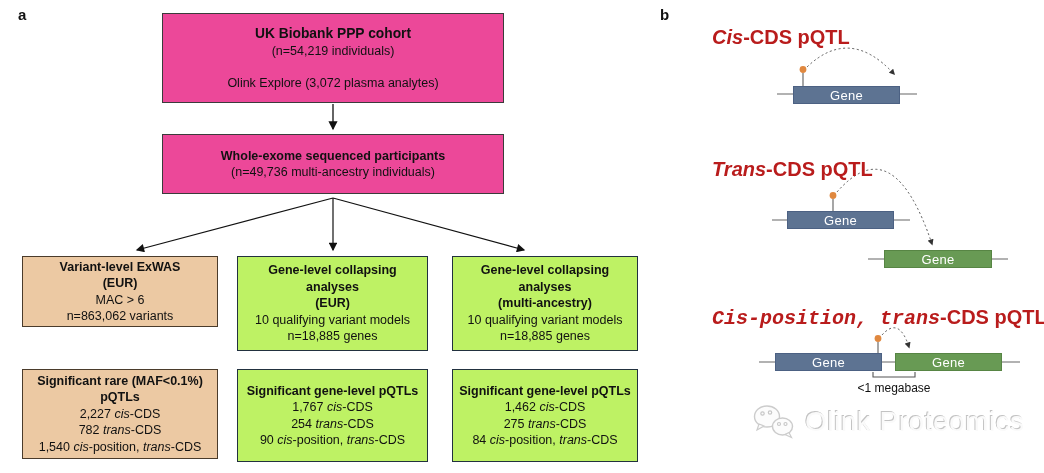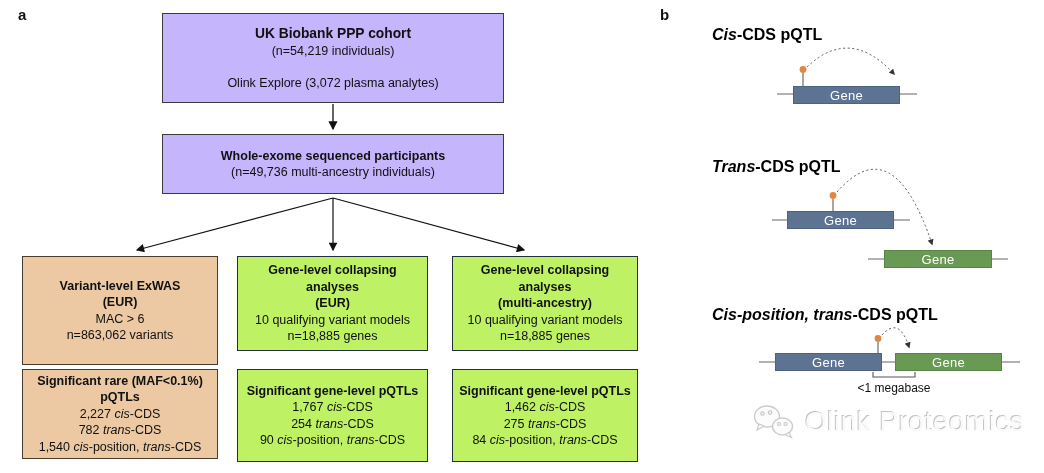--- a/index.html
+++ b/index.html
@@ -10,30 +10,30 @@
   .stage *{box-sizing:border-box;}
   .panel-label{position:absolute;font-weight:bold;font-size:15px;color:#111;}
   svg.connectors{position:absolute;left:0;top:0;}
 
   
   .fbox{
     position:absolute;display:flex;flex-direction:column;justify-content:center;
     align-items:center;text-align:center;font-size:12.5px;line-height:1.32;
     padding:4px 6px;color:#111;
   }
-  .fbox.gray{background:#c4b5fd;border:1.6px solid #3b3b3b;}
+  .fbox.gray{background:#ec4899;border:1.6px solid #3b3b3b;}
   .fbox.orange{background:#ecc9a3;border:1.6px solid #4a3b2b;}
   .fbox.blue{background:#bef264;border:1.6px solid #22313f;}
   .ln{white-space:nowrap;}
   .bold{font-weight:bold;}
   .title-lg{font-size:13.8px;}
   .spaced{margin-top:15px;}
 
   
-  .pb-title{position:absolute;font-weight:bold;font-size:16px;color:#000000;white-space:nowrap;}
+  .pb-title{position:absolute;font-weight:bold;font-size:20px;color:#b91c1c;white-space:nowrap;}
   .gene{
     position:absolute;height:18px;display:flex;align-items:flex-end;justify-content:center;
     color:#fff;font-size:13px;letter-spacing:0.3px;
   }
   .gene.blue{background:#5d7392;border:1px solid #4c6183;}
   .gene.green{background:#689a54;border:1px solid #578544;}
   .mb-label{position:absolute;font-size:12px;color:#111;text-align:center;white-space:nowrap;}
 
   
   .watermark{position:absolute;left:752px;top:403px;display:flex;align-items:center;gap:9px;text-align:center;}
@@ -97,21 +97,21 @@
     <div class="ln bold title-lg">UK Biobank PPP cohort</div>
     <div class="ln">(n=54,219 individuals)</div>
     <div class="ln spaced">Olink Explore (3,072 plasma analytes)</div>
   </div>
 
   <div class="fbox gray" style="left:162px;top:134px;width:342px;height:60px">
     <div class="ln bold">Whole-exome sequenced participants</div>
     <div class="ln">(n=49,736 multi-ancestry individuals)</div>
   </div>
 
-  <div class="fbox orange" style="left:22px;top:256px;width:196px;height:109px">
+  <div class="fbox orange" style="left:22px;top:256px;width:196px;height:71px">
     <div class="ln bold">Variant-level ExWAS</div>
     <div class="ln bold">(EUR)</div>
     <div class="ln">MAC &gt; 6</div>
     <div class="ln">n=863,062 variants</div>
   </div>
 
   <div class="fbox blue" style="left:237px;top:256px;width:191px;height:95px">
     <div class="ln bold">Gene-level collapsing</div>
     <div class="ln bold">analyses</div>
     <div class="ln bold">(EUR)</div>
@@ -144,21 +144,21 @@
 
   <div class="fbox blue" style="left:452px;top:369px;width:186px;height:93px">
     <div class="ln bold">Significant gene-level pQTLs</div>
     <div class="ln"><span>1,462 </span><span style="font-style: italic;">cis</span><span>-CDS</span></div>
     <div class="ln"><span>275 </span><span style="font-style: italic;">trans</span><span>-CDS</span></div>
     <div class="ln"><span>84 </span><span style="font-style: italic;">cis</span><span>-position, </span><span style="font-style: italic;">trans</span><span>-CDS</span></div>
   </div>
 
   <div class="pb-title" style="left:712px;top:26px"><span style="font-style: italic;">Cis</span><span>-CDS pQTL</span></div>
   <div class="pb-title" style="left:712px;top:158px"><span style="font-style: italic;">Trans</span><span>-CDS pQTL</span></div>
-  <div class="pb-title" style="left:712px;top:306px"><span style="font-style: italic;">Cis-position, trans</span><span>-CDS pQTL</span></div>
+  <div class="pb-title" style="left:712px;top:306px"><span style="font-style: italic; font-family: Liberation Mono, monospace;">Cis-position, trans</span><span>-CDS pQTL</span></div>
 
   <div class="gene blue" style="left:793px;top:86px;width:107px">
     <span>Gene</span>
   </div>
   <div class="gene blue" style="left:787px;top:211px;width:107px">
     <span>Gene</span>
   </div>
   <div class="gene green" style="left:884px;top:250px;width:108px">
     <span>Gene</span>
   </div>

